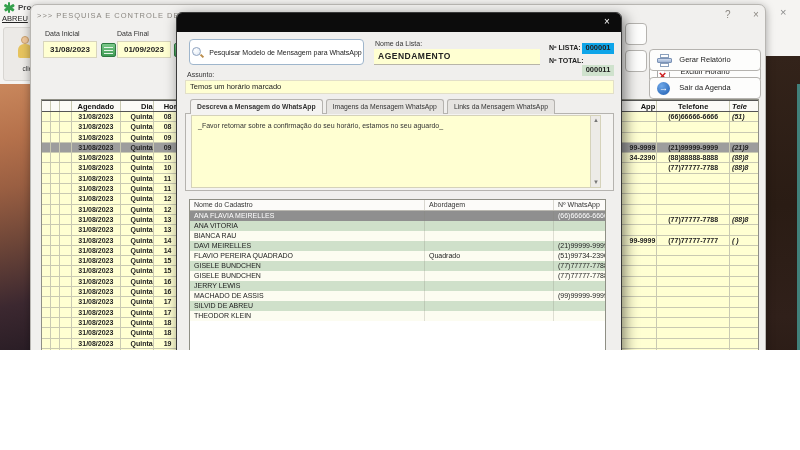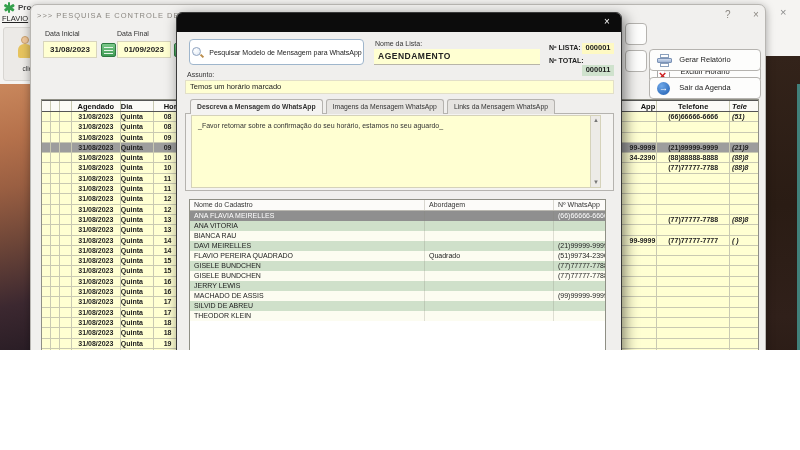--- a/index.html
+++ b/index.html
@@ -52,21 +52,21 @@
   .icon-cal{position:absolute;width:15px;height:14px;background:linear-gradient(#7cc98a,#3f9b55);border:1px solid #2e7a41;border-radius:2px;}
   .icon-cal::before{content:"";position:absolute;left:2px;right:2px;top:3px;height:1px;background:#e7f5e9;box-shadow:0 3px 0 #e7f5e9,0 6px 0 #e7f5e9;}
 
   
   .sched{position:absolute;left:10px;top:94px;width:718px;border:1px solid #8f8f85;background:#ffffd2;}
   .srow{display:flex;height:10.3px;border-bottom:1px solid #c9c9b2;}
   .srow>div{border-right:1px solid #c9c9b2;font-size:7px;font-weight:bold;line-height:9.3px;overflow:hidden;white-space:nowrap;}
   .shead{display:flex;height:12px;background:#fbfaf7;border-top:1px solid #555;border-bottom:1px solid #555;}
   .shead>div{border-right:1px solid #c9c9b2;font-size:7.5px;font-weight:bold;line-height:11px;overflow:hidden;white-space:nowrap;color:#111;}
   .cs1{width:9px;} .cs2{width:9px;} .cs3{width:12px;}
-  .cd{width:49px;text-align:center;} .cday{width:33px;text-align:left;}
+  .cd{width:49px;text-align:center;} .cday{width:33px;text-align:right;}
   .ch{width:470px;padding-left:10px;} .capp{width:35px;text-align:right;padding-right:1px;}
   .ctel{width:73px;text-align:center;} .ct2{width:28px;padding-left:2px;border-right:none!important;font-style:italic;}
   .srow.sel{background:#9d9d9d;}
   .hscroll{position:absolute;left:10px;top:386px;width:718px;height:7px;background:#eceae7;border:1px solid #dcdad6;}
   .hscroll .handle{position:absolute;left:8px;top:0;width:36px;height:5px;background:#c5c2bd;border-radius:2px;}
   .footer-line{position:absolute;left:14px;width:133px;font-size:7px;color:#333;white-space:nowrap;overflow:hidden;}
 
   
   .act-btn{position:absolute;left:618px;width:112px;height:22px;background:#fdfdfc;border:1px solid #b5b3af;border-radius:4px;
     font-size:7.5px;color:#222;text-align:center;line-height:20px;}
@@ -99,21 +99,21 @@
   .modal-titlebar{position:absolute;left:0;top:0;width:444px;height:19px;background:#0c0c0c;border-radius:5px 5px 0 0;}
   .modal-title{position:absolute;left:8px;top:4px;font-size:8px;font-weight:600;color:#fff;letter-spacing:.4px;white-space:nowrap;}
   .modal-close{position:absolute;left:427px;top:3px;font-size:10px;color:#fff;}
   .search-btn{position:absolute;left:12px;top:26px;width:175px;height:26px;background:#fff;border:1px solid #9fb6cc;border-radius:4px;
     display:flex;align-items:center;justify-content:center;gap:5px;font-size:7px;color:#222;}
   .nome-label{position:absolute;left:198px;top:27px;font-size:7px;color:#333;}
   .nome-fld{position:absolute;left:197px;top:36px;width:166px;height:16px;background:#ffffd2;border-bottom:1px solid #b8b5a8;
     font-size:8.5px;font-weight:bold;line-height:15px;padding-left:4px;letter-spacing:.5px;color:#222;}
   .num-label{position:absolute;font-size:7px;font-weight:bold;color:#222;}
   .num-fld{position:absolute;left:405px;width:32px;height:11px;font-size:7.5px;font-weight:bold;line-height:10px;text-align:center;color:#222;}
-  .num-fld.yellow{background:#fef9c3;}
+  .num-fld.yellow{background:#0ea5e9;}
   .num-fld.green{background:#cfe2cd;}
   .assunto-label{position:absolute;left:10px;top:58px;font-size:7px;color:#333;}
   .assunto-fld{position:absolute;left:8px;top:67px;width:429px;height:14px;background:#ffffd2;border:1px solid #e2dfc8;
     font-size:7.5px;line-height:12px;padding-left:4px;color:#222;}
   .tabs{position:absolute;left:13px;top:86px;display:flex;gap:3px;}
   .tab{height:15px;font-size:6.8px;line-height:14px;text-align:center;padding:0 6px;background:#e6e4e1;
     border:1px solid #b5b3af;border-bottom:none;border-radius:3px 3px 0 0;color:#333;white-space:nowrap;}
   .tab.active{background:#f4f3f1;font-weight:bold;position:relative;z-index:2;}
   .tab-panel{position:absolute;left:8px;top:100px;width:429px;height:78px;border:1px solid #b5b3af;background:#f4f3f1;}
   .msg-area{position:absolute;left:14px;top:102px;width:410px;height:73px;background:#ffffd2;border:1px solid #d5d2ba;
@@ -143,21 +143,21 @@
 
   <div class="outer-top"></div>
   <div class="logo-row">
     <div class="icon-logo">
         <i></i>
         <i></i>
         <i></i>
       </div>
     <span class="app-title">Pro</span>
   </div>
-  <span class="menu-item">FLAVIO</span>
+  <span class="menu-item">ABREU</span>
   <div class="toolbar-btn">
     <div class="icon-people">
       <span class="b1"></span>
         <span class="b2"></span>
         <span class="h1"></span>
         <span class="h2"></span>
     </div>
     <span class="lbl">cliente</span>
   </div>
   <span class="outer-close">×</span>

